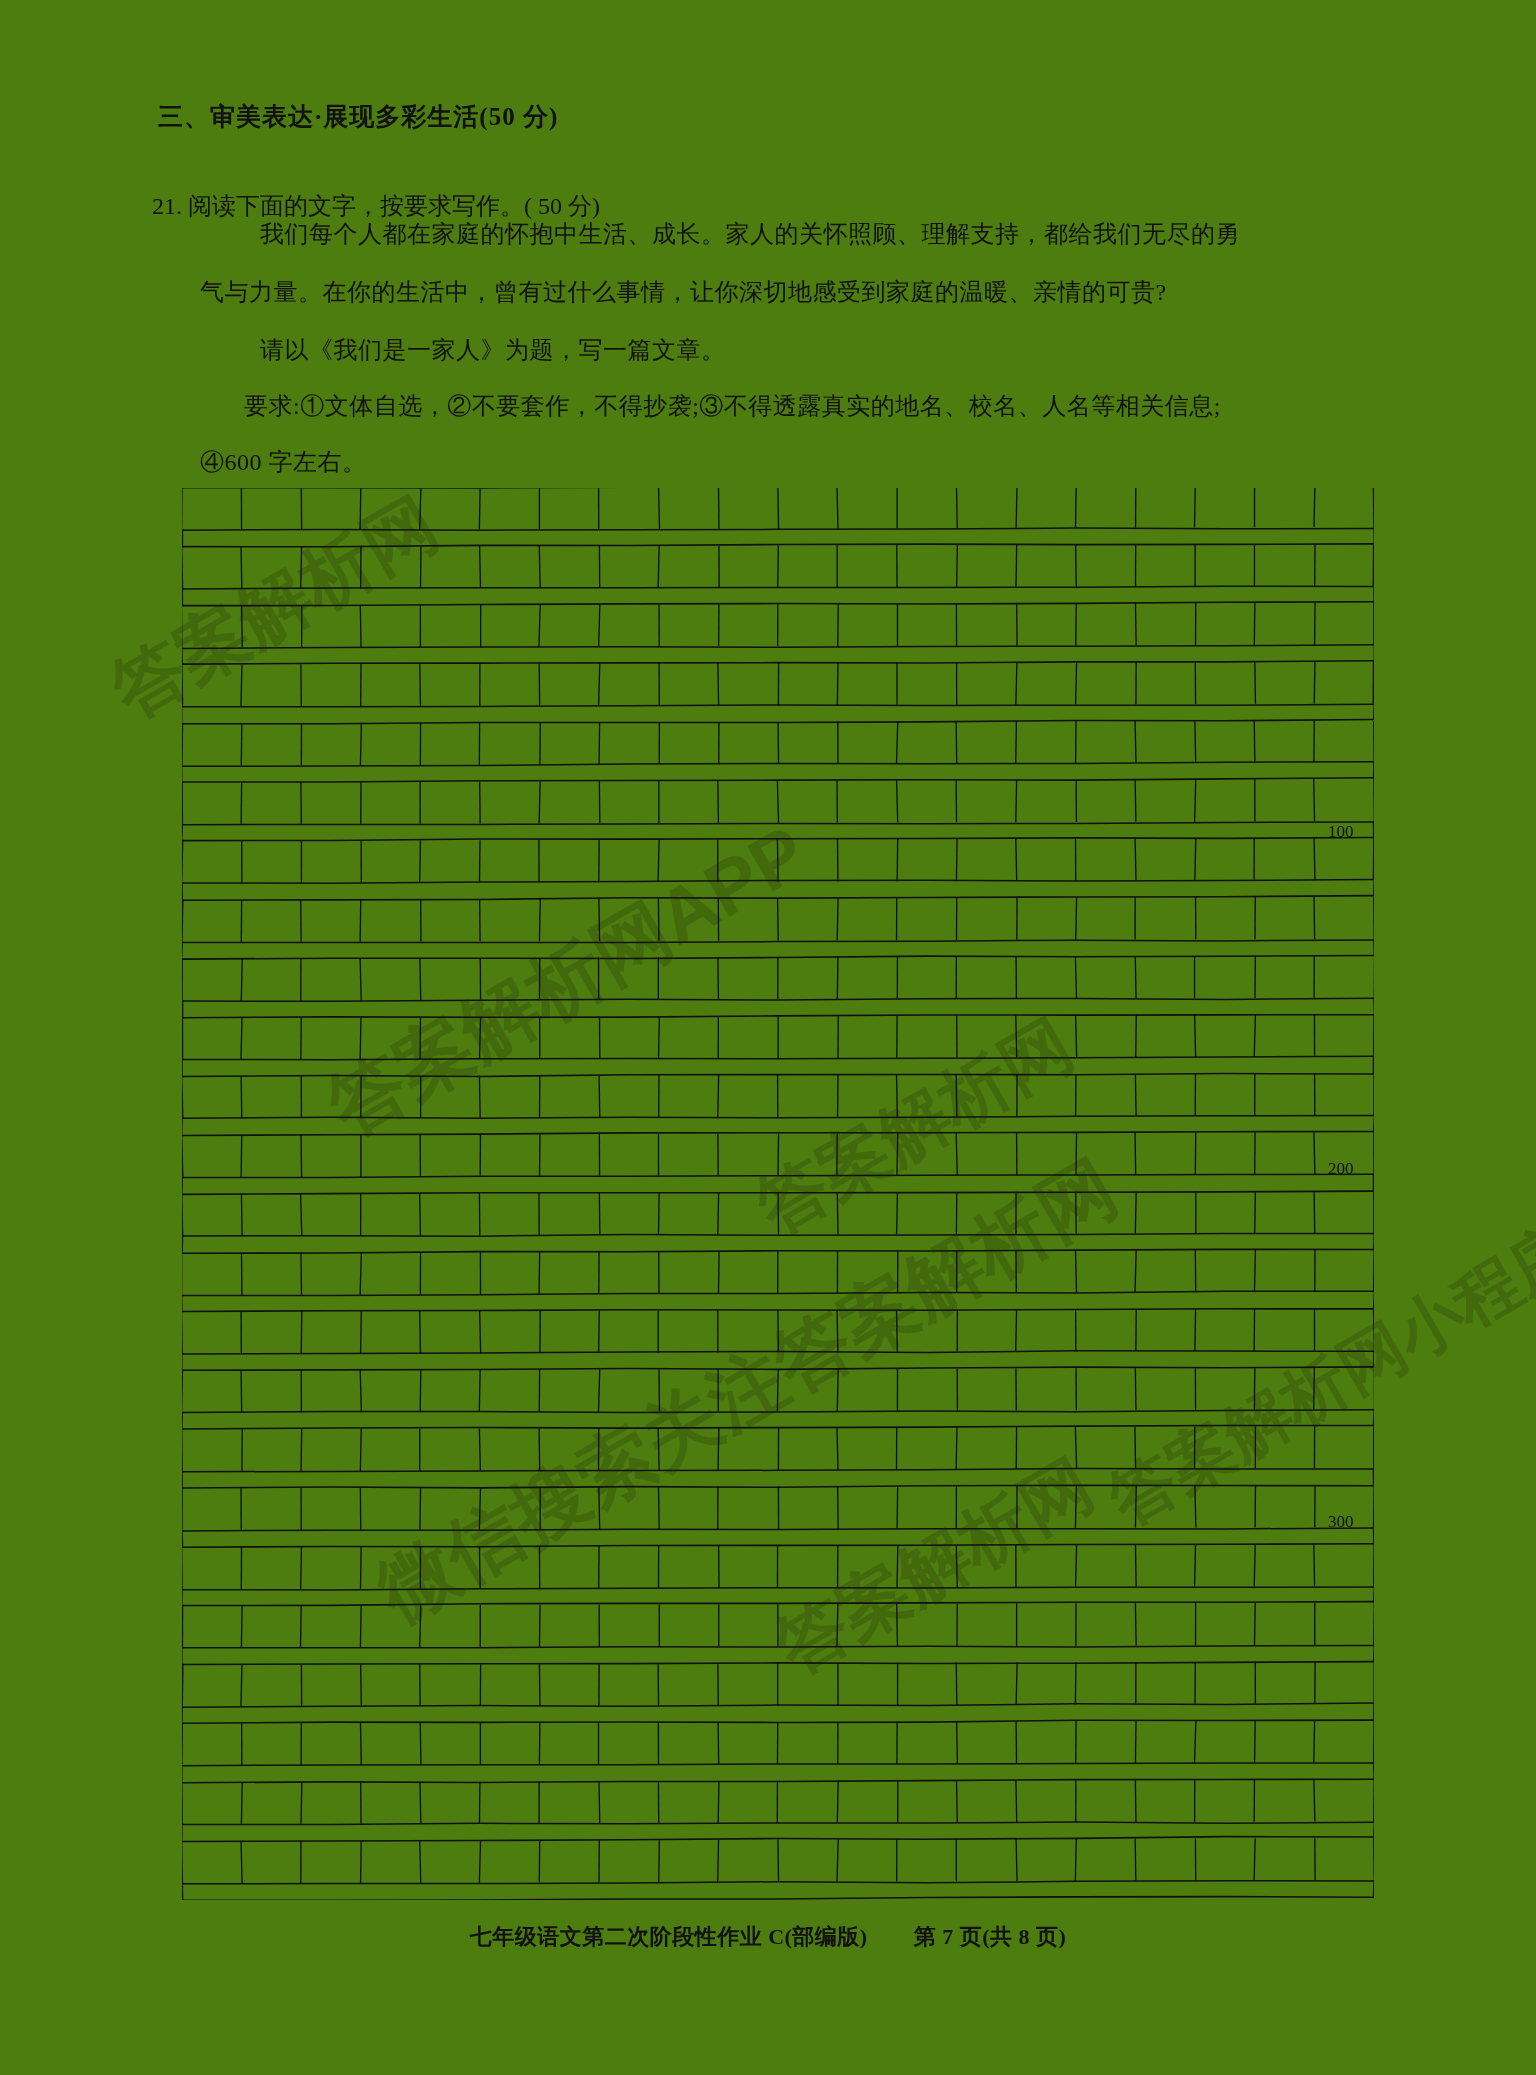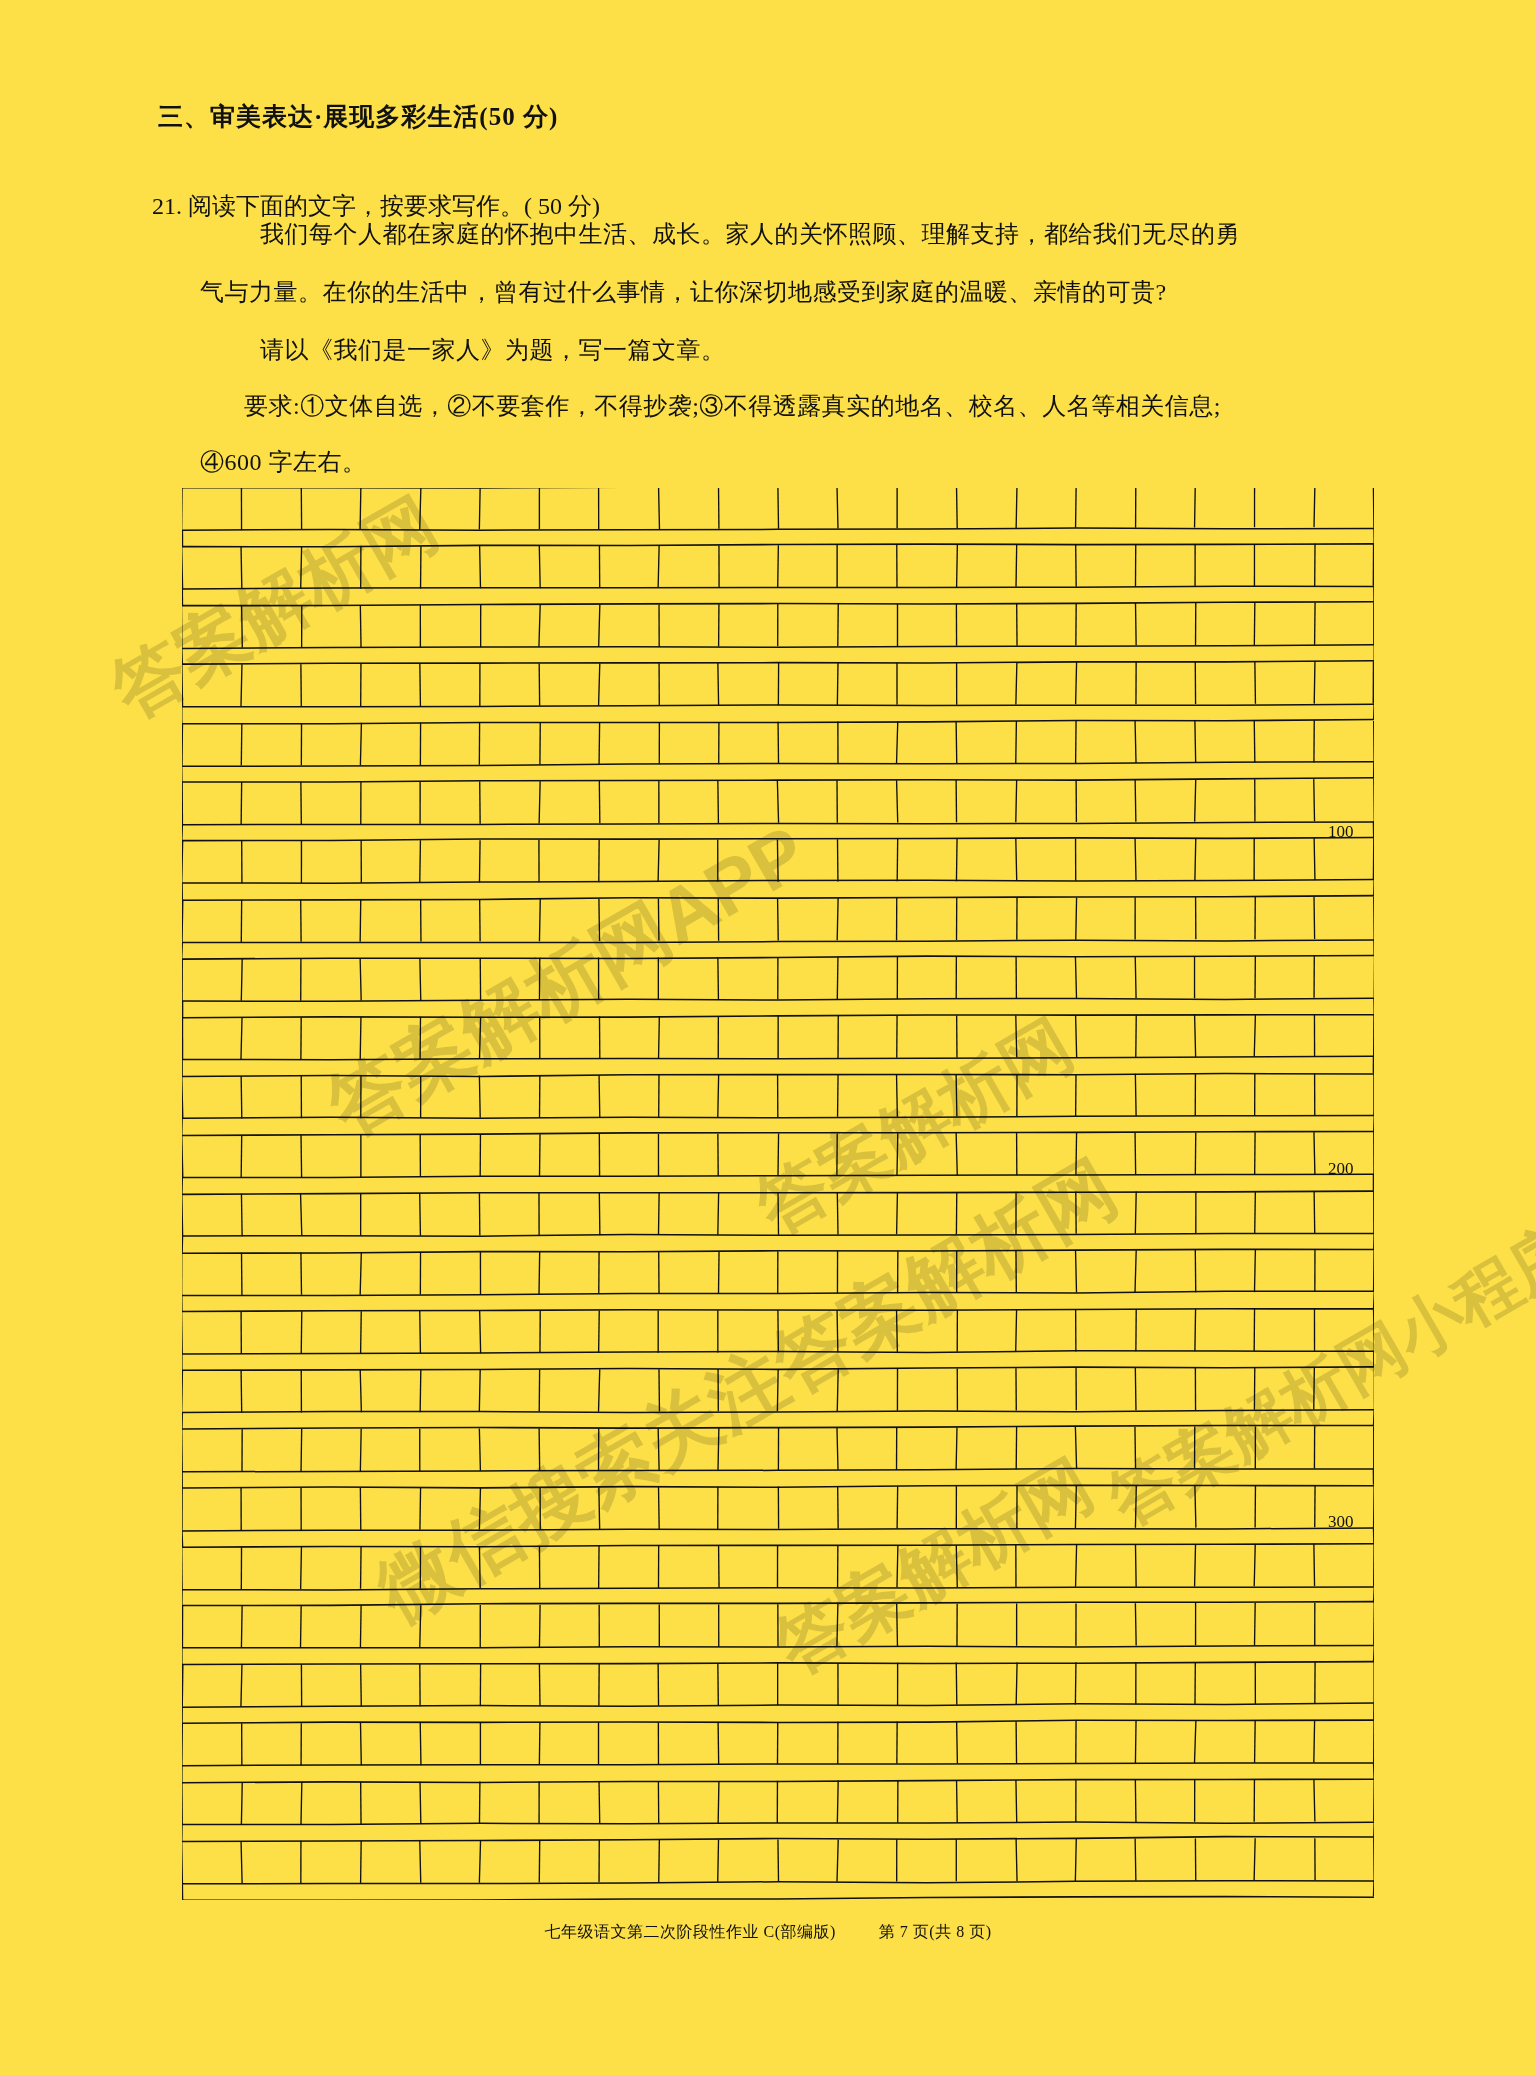--- a/index.html
+++ b/index.html
@@ -13,21 +13,21 @@
     position: relative;
     font-family: "Liberation Serif", "DejaVu Serif", serif;
     color: #111;
     overflow: hidden;
   }
   .page {
     position: absolute;
     left: 0; top: 0;
     width: 1536px;
     height: 2075px;
-    background: #fde047;
+    background: #4d7c0f;
   }
 
   
   .section-heading {
     position: absolute;
     left: 158px;
     top: 100px;
     font-size: 25px;
     font-weight: 700;
     letter-spacing: 1px;
@@ -64,22 +64,22 @@
     letter-spacing: 0px;
   }
 
   
   .footer {
     position: absolute;
     left: 0;
     top: 1922px;
     width: 1536px;
     text-align: center;
-    font-size: 16px;
-    font-weight: 400;
+    font-size: 22px;
+    font-weight: 700;
     letter-spacing: .5px;
   }
   .footer .fm { font-family: "Liberation Serif", serif; }
 
   
   .wm {
     position: absolute;
     color: rgba(0,0,0,0.14);
     font-weight: 700;
     white-space: nowrap;

